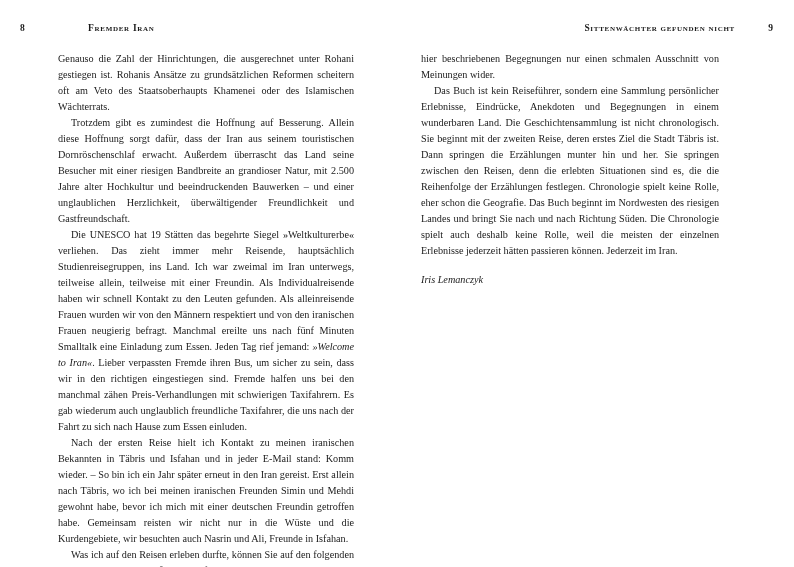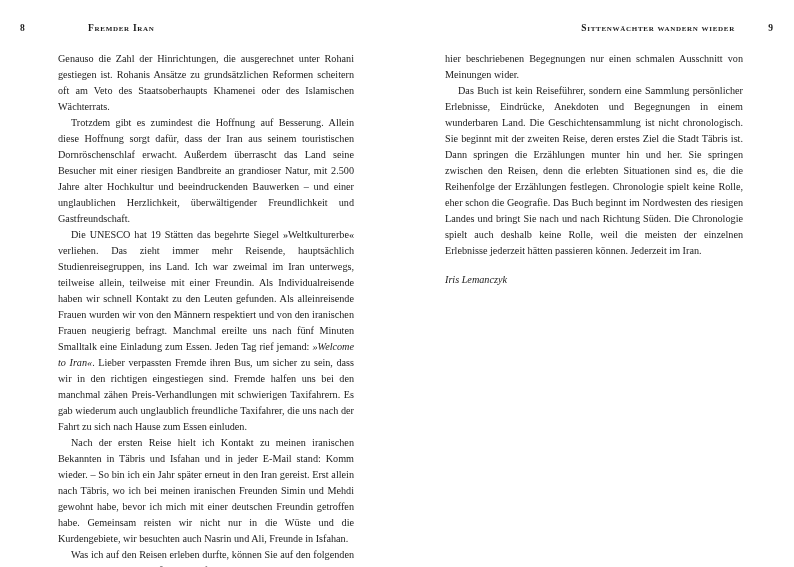--- a/index.html
+++ b/index.html
@@ -47,21 +47,21 @@
     margin-left: 30px;
   }
   .runhead-left  { left: 58px; }
   .runhead-right { right: 59px; }
 
   .body-text {
     position: absolute;
     top: 51px;
   }
   .body-left  { left: 58px; width: 296px; }
-  .body-right { left: 48px; width: 298px; }
+  .body-right { left: 24px; width: 298px; }
 
   .body-text p {
     margin: 0;
     font-size: 10.2px;
     line-height: 16px;
     text-align: justify;
     hyphens: auto;
     -webkit-hyphens: auto;
   }
   .body-text p.indent { text-indent: 13px; }
@@ -87,21 +87,21 @@
     <div class="body-text body-left">
         <p class=""><span>Genauso die Zahl der Hinrichtungen, die ausgerechnet unter Rohani gestiegen ist. Rohanis Ansätze zu grundsätzlichen Reformen scheitern oft am Veto des Staatsoberhaupts Khamenei oder des Islamischen Wächterrats.</span></p>
         <p class="indent"><span>Trotzdem gibt es zumindest die Hoffnung auf Besserung. Allein diese Hoffnung sorgt dafür, dass der Iran aus seinem touristischen Dornröschenschlaf erwacht. Außerdem überrascht das Land seine Besucher mit einer riesigen Bandbreite an grandioser Natur, mit 2.500 Jahre alter Hochkultur und beeindruckenden Bauwerken – und einer unglaublichen Herzlichkeit, überwältigender Freundlichkeit und Gastfreundschaft.</span></p>
         <p class="indent"><span>Die UNESCO hat 19 Stätten das begehrte Siegel »Weltkulturerbe« verliehen. Das zieht immer mehr Reisende, hauptsächlich Studienreisegruppen, ins Land. Ich war zweimal im Iran unterwegs, teilweise allein, teilweise mit einer Freundin. Als Individualreisende haben wir schnell Kontakt zu den Leuten gefunden. Als alleinreisende Frauen wurden wir von den Männern respektiert und von den iranischen Frauen neugierig befragt. Manchmal ereilte uns nach fünf Minuten Smalltalk eine Einladung zum Essen. Jeden Tag rief jemand: </span><span class="it">»Welcome to Iran«</span><span>. Lieber verpassten Fremde ihren Bus, um sicher zu sein, dass wir in den richtigen eingestiegen sind. Fremde halfen uns bei den manchmal zähen Preis-Verhandlungen mit schwierigen Taxifahrern. Es gab wiederum auch unglaublich freundliche Taxifahrer, die uns nach der Fahrt zu sich nach Hause zum Essen einluden.</span></p>
         <p class="indent"><span>Nach der ersten Reise hielt ich Kontakt zu meinen iranischen Bekannten in Täbris und Isfahan und in jeder E-Mail stand: Komm wieder. – So bin ich ein Jahr später erneut in den Iran gereist. Erst allein nach Täbris, wo ich bei meinen iranischen Freunden Simin und Mehdi gewohnt habe, bevor ich mich mit einer deutschen Freundin getroffen habe. Gemeinsam reisten wir nicht nur in die Wüste und die Kurdengebiete, wir besuchten auch Nasrin und Ali, Freunde in Isfahan.</span></p>
         <p class="indent"><span>Was ich auf den Reisen erleben durfte, können Sie auf den folgenden Seiten lesen. Naturgemäß kam ich fast nur mit Frauen und Männern in Kontakt, die Reformen sprachen, und nicht mit der Mehrzahl derjenigen, die keine Fremdsprache beherrschen. Insofern geben die</span></p>
       </div>
   </div>
 
   <div class="page page-right">
-    <div class="runhead runhead-right">Sittenwächter wandern wieder</div>
+    <div class="runhead runhead-right">Sittenwächter gefunden nicht</div>
     <div class="pagenum pagenum-right">9</div>
     <div class="body-text body-right">
     <p class=""><span>hier beschriebenen Begegnungen nur einen schmalen Ausschnitt von Meinungen wider.</span></p>
         <p class="indent"><span>Das Buch ist kein Reiseführer, sondern eine Sammlung persönlicher Erlebnisse, Eindrücke, Anekdoten und Begegnungen in einem wunderbaren Land. Die Geschichtensammlung ist nicht chronologisch. Sie beginnt mit der zweiten Reise, deren erstes Ziel die Stadt Täbris ist. Dann springen die Erzählungen munter hin und her. Sie springen zwischen den Reisen, denn die erlebten Situationen sind es, die die Reihenfolge der Erzählungen festlegen. Chronologie spielt keine Rolle, eher schon die Geografie. Das Buch beginnt im Nordwesten des riesigen Landes und bringt Sie nach und nach Richtung Süden. Die Chronologie spielt auch deshalb keine Rolle, weil die meisten der einzelnen Erlebnisse jederzeit hätten passieren können. Jederzeit im Iran.</span></p>
         <div class="signature">Iris Lemanczyk</div>
       </div>
   </div>
 
 </div>
 

